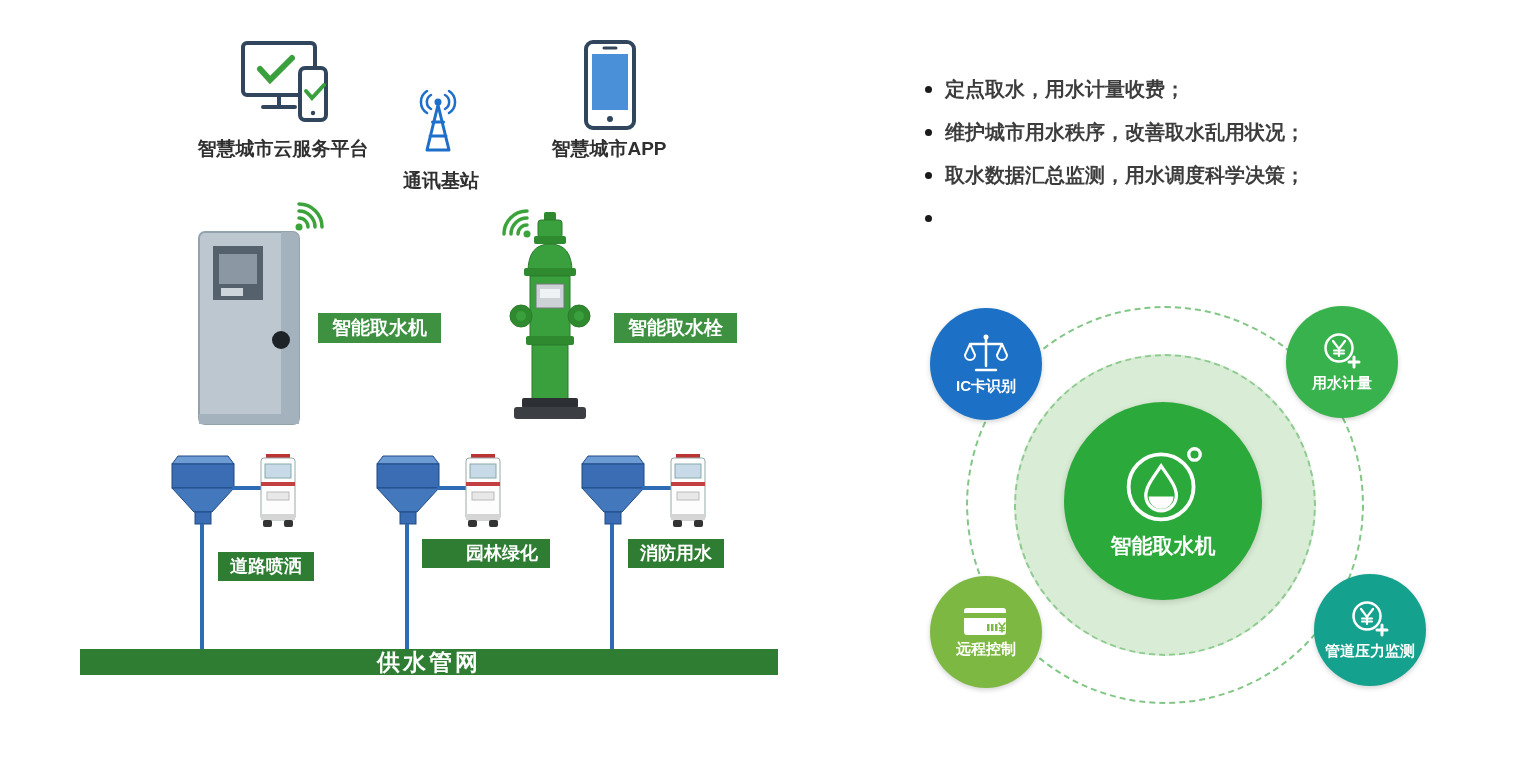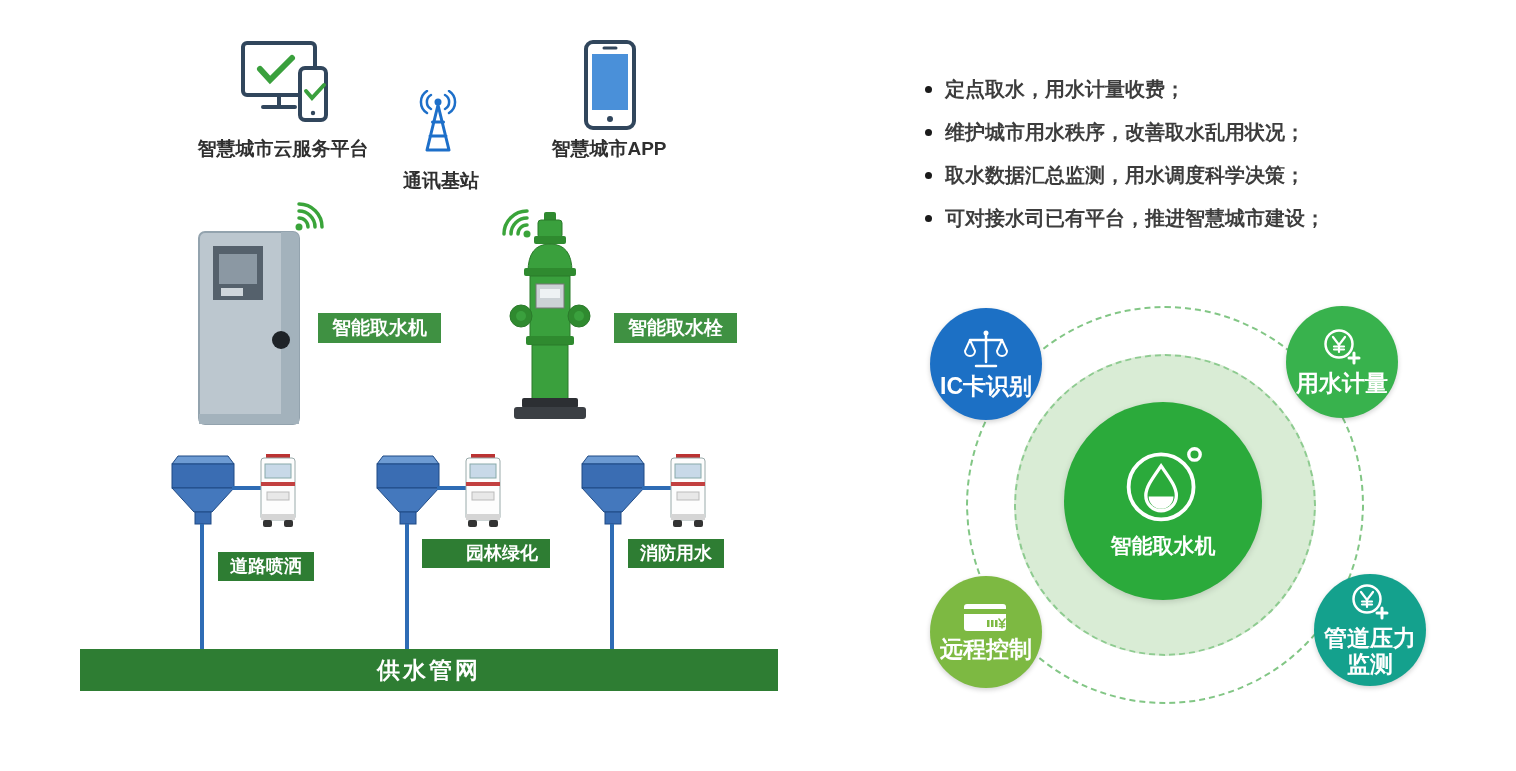--- a/index.html
+++ b/index.html
@@ -12,21 +12,21 @@
     position:absolute;text-align:center;font-size:19px;font-weight:700;color:#2f2f2f;
   }
   .badge{
     position:absolute;background:#3f9142;color:#fff;font-size:19px;font-weight:700;
     padding:3px 14px;line-height:1.25;white-space:nowrap;
   }
   .badge.dark{background:#2e7d33;font-size:18px;padding:3px 12px;}
   .pipe-v{position:absolute;width:4px;background:#2e6cb5;}
   .pipe-h{position:absolute;height:4px;background:#2e6cb5;}
   .pipe-bar{
-    position:absolute;left:80px;top:649px;width:698px;height:42px;background:#2e7d33;
+    position:absolute;left:80px;top:649px;width:698px;height:26px;background:#2e7d33;
     color:#fff;display:flex;align-items:center;justify-content:center;
     font-size:23px;font-weight:700;letter-spacing:3px;
   }
   .bullets{position:absolute;left:925px;top:68px;list-style:none;margin:0;padding:0;}
   .bullets li{
     display:flex;align-items:center;gap:13px;height:43px;
     font-size:20px;font-weight:600;color:#3d3d3d;font-family:Liberation Mono, monospace;
   }
   .bullet-dot{width:7px;height:7px;border-radius:50%;background:#1a1a1a;flex:0 0 auto;}
   .ring{position:absolute;border-radius:50%;}
@@ -40,21 +40,21 @@
     background:#2baa3b;display:flex;flex-direction:column;align-items:center;justify-content:center;
     gap:5px;box-shadow:0 2px 6px rgba(0,0,0,0.15);
   }
   .center-label{color:#fff;font-size:21px;font-weight:700;}
   .feature{
     position:absolute;width:112px;height:112px;border-radius:50%;
     display:flex;flex-direction:column;align-items:center;justify-content:center;gap:3px;
     color:#fff;box-shadow:0 2px 5px rgba(0,0,0,0.18);
   }
   .f-label{
-    font-size:23px;font-weight:700;text-align:center;line-height:1.12;padding:0 6px;
+    font-size:15px;font-weight:700;text-align:center;line-height:1.12;padding:0 6px;
   }
   svg{display:block;}
 </style>
 </head>
 <body>
 
 <div id="stage">
 
   <div class="abs" style="left:240px;top:40px;">
     <svg width="92" height="88" viewBox="0 0 92 88">
@@ -219,21 +219,20 @@
     <li>
         <span class="bullet-dot"></span>
         <span>维护城市用水秩序，改善取水乱用状况；</span>
       </li>
     <li>
         <span class="bullet-dot"></span>
         <span>取水数据汇总监测，用水调度科学决策；</span>
       </li>
     <li>
         <span class="bullet-dot"></span>
-        <span>可对接水司已有平台，推进智慧城市建设；</span>
       </li>
   </ul>
 
   <div class="ring outer-ring"></div>
   <div class="ring inner-ring"></div>
 
   <div class="center-circle">
     <span>
       <svg width="84" height="84" viewBox="0 0 88 88">
         <circle cx="42" cy="46" r="34" stroke="#fff" stroke-width="4" fill="none"></circle>

